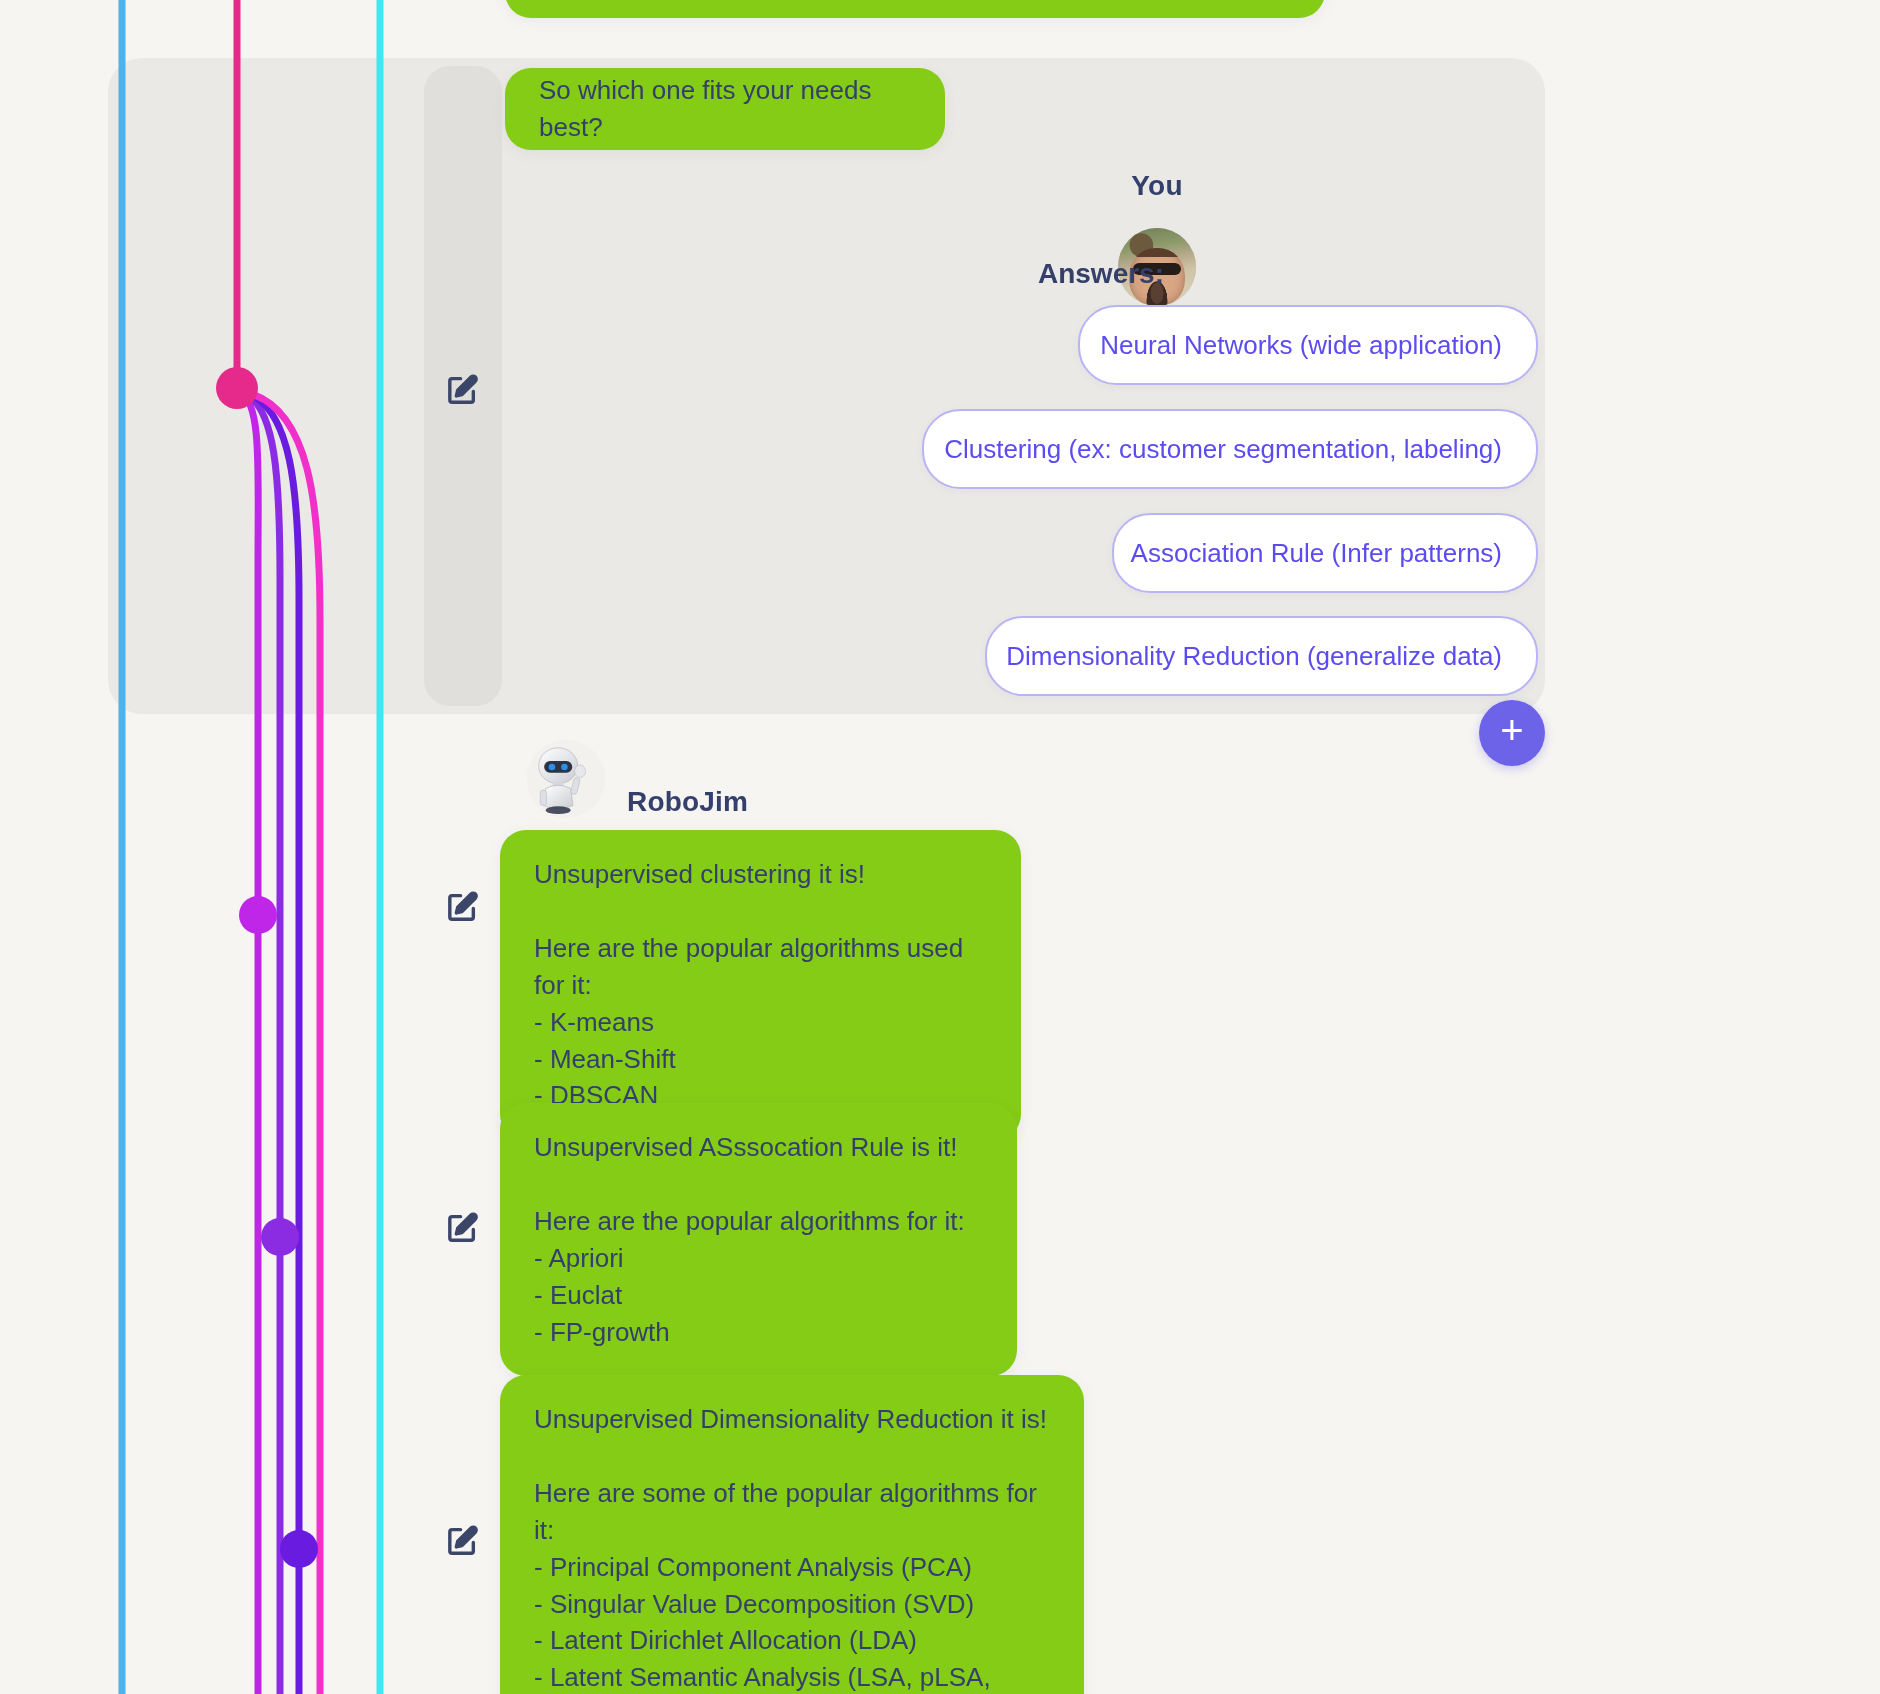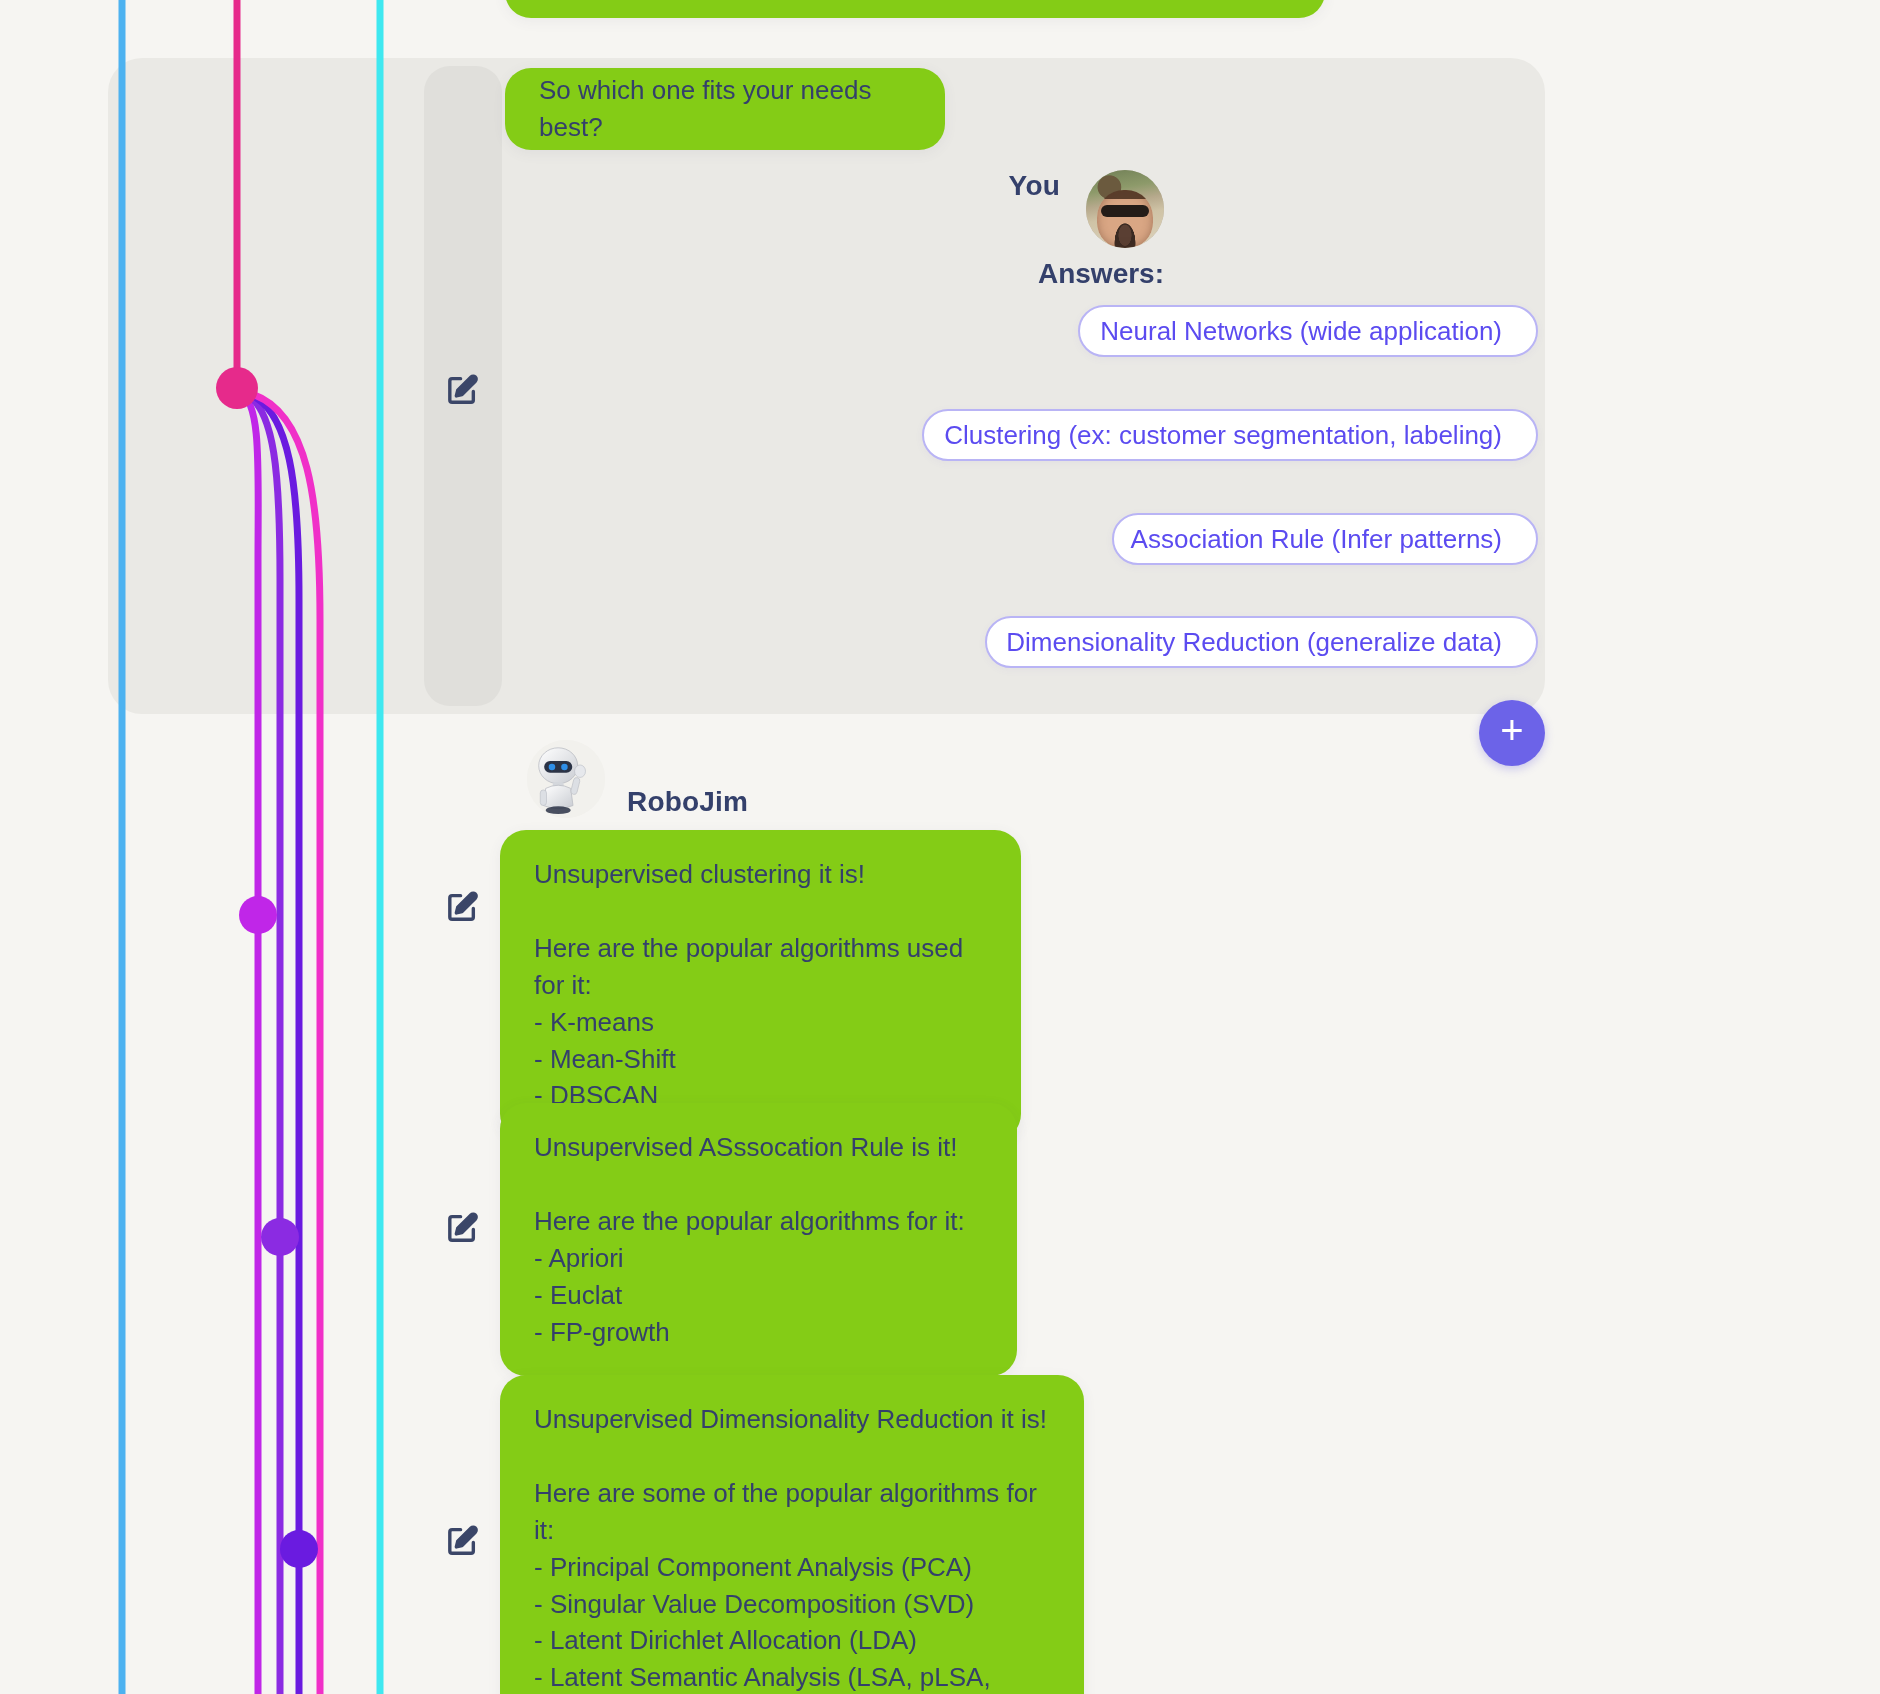--- a/index.html
+++ b/index.html
@@ -95,24 +95,26 @@
   }
 
   #bubble-a1 { left: 500px; top: 830px;  width: 521px; }
   #bubble-a2 { left: 500px; top: 1103px; width: 517px; }
   #bubble-a3 { left: 500px; top: 1375px; width: 584px; }
 
   
   #user-head {
     position: absolute;
     top: 170px;
-    right: 716px;
-    display: flex;
+    right: 684px;
+    display: flex;
+    align-items: center;
     gap: 26px;
     z-index: 5;
+    flex-direction: column;
   }
   #user-name {
     font-size: 28px;
     font-weight: bold;
     color: #34406b;
     letter-spacing: .2px;
   }
   .avatar {
     width: 78px;
     height: 78px;
@@ -162,21 +164,21 @@
   }
 
   
   .pill {
     position: absolute;
     background: #ffffff;
     border: 2px solid #b9b4f5;
     border-radius: 38px;
     color: #5b4bf0;
     font-size: 26px;
-    height: 52px;
+    height: 80px;
     display: flex;
     align-items: center;
     justify-content: flex-end;
     padding: 8px 34px;
     z-index: 5;
     box-shadow: 0 2px 8px rgba(90,80,200,.05);
     cursor: pointer;
     white-space: nowrap;
   }
   #pill-0 { left: 1078px; top: 305px; width: 460px; }

